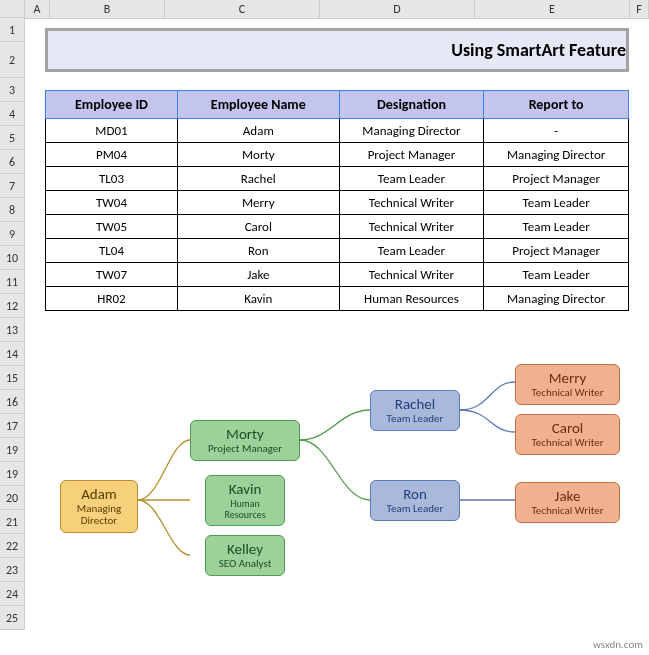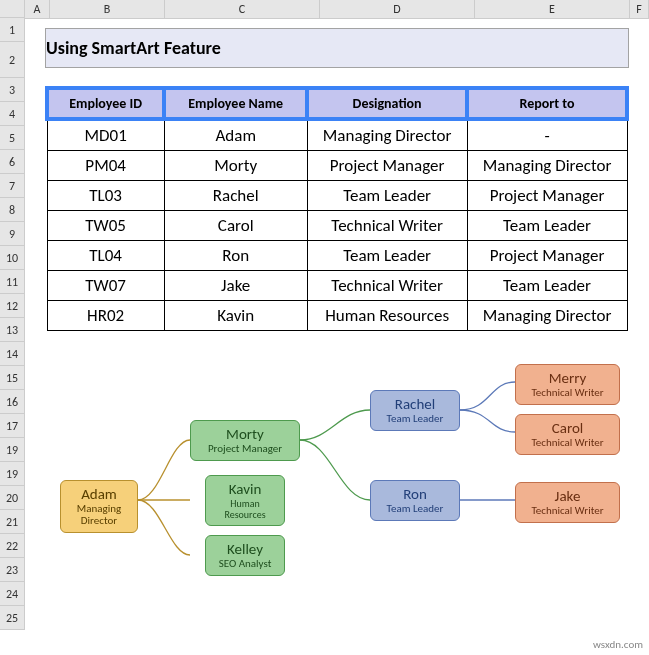--- a/index.html
+++ b/index.html
@@ -57,43 +57,43 @@
 
 .sheet {
   position: absolute;
   left: 25px;
   top: 18px;
   right: 0;
 }
 .title-bar {
   margin: 10px 20px 0 20px;
   background: #e6e8f5;
-  border: 1px solid #a3a3a3;
-  text-align: left;
+  border: 3px solid #a3a3a3;
+  text-align: right;
   font-size: 18px;
   font-weight: bold;
   padding: 8px 0;
 }
 .table {
   margin: 18px 20px 0 20px;
   border-collapse: collapse;
   width: calc(100% - 40px);
 }
 .table th {
   background: #c4c5ef;
-  border: 4px solid #3b82f6;
+  border: 1px solid #3b82f6;
   padding: 5px 12px;
   font-weight: bold;
   font-size: 14px;
 }
 .table td {
   border: 1px solid #000;
   padding: 4px;
   text-align: center;
-  font-size: 17px;
+  font-size: 13px;
   height: 24px;
 }
 
 
 .smartart {
   position: absolute;
   left: 60px;
   top: 370px;
   width: 580px;
   height: 270px;
@@ -200,20 +200,26 @@
           <td>Project Manager</td>
           <td>Managing Director</td>
         </tr>
         <tr>
           <td>TL03</td>
           <td>Rachel</td>
           <td>Team Leader</td>
           <td>Project Manager</td>
         </tr>
         <tr>
+          <td>TW04</td>
+          <td>Merry</td>
+          <td>Technical Writer</td>
+          <td>Team Leader</td>
+        </tr>
+        <tr>
           <td>TW05</td>
           <td>Carol</td>
           <td>Technical Writer</td>
           <td>Team Leader</td>
         </tr>
         <tr>
           <td>TL04</td>
           <td>Ron</td>
           <td>Team Leader</td>
           <td>Project Manager</td>

